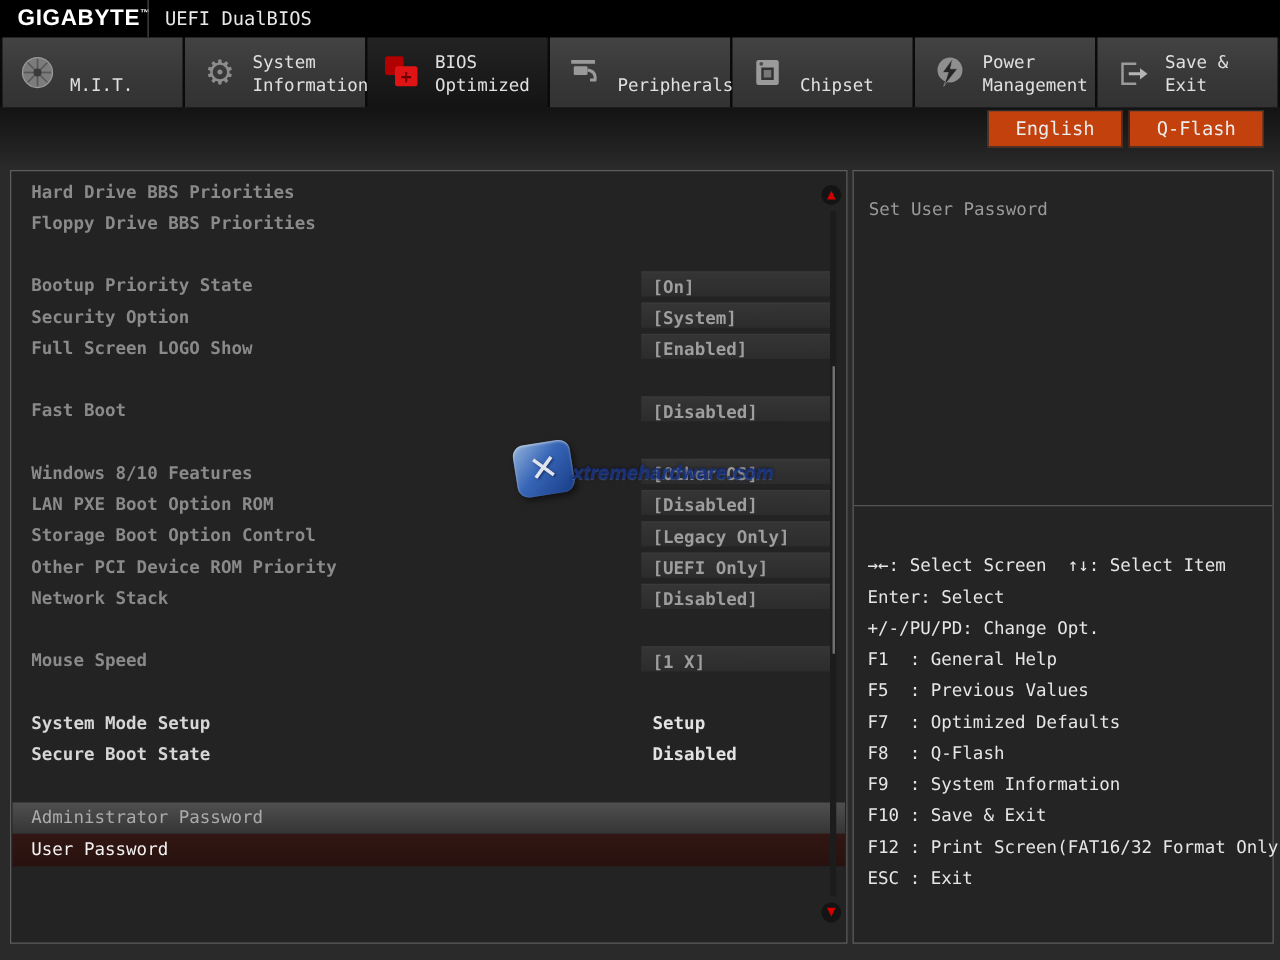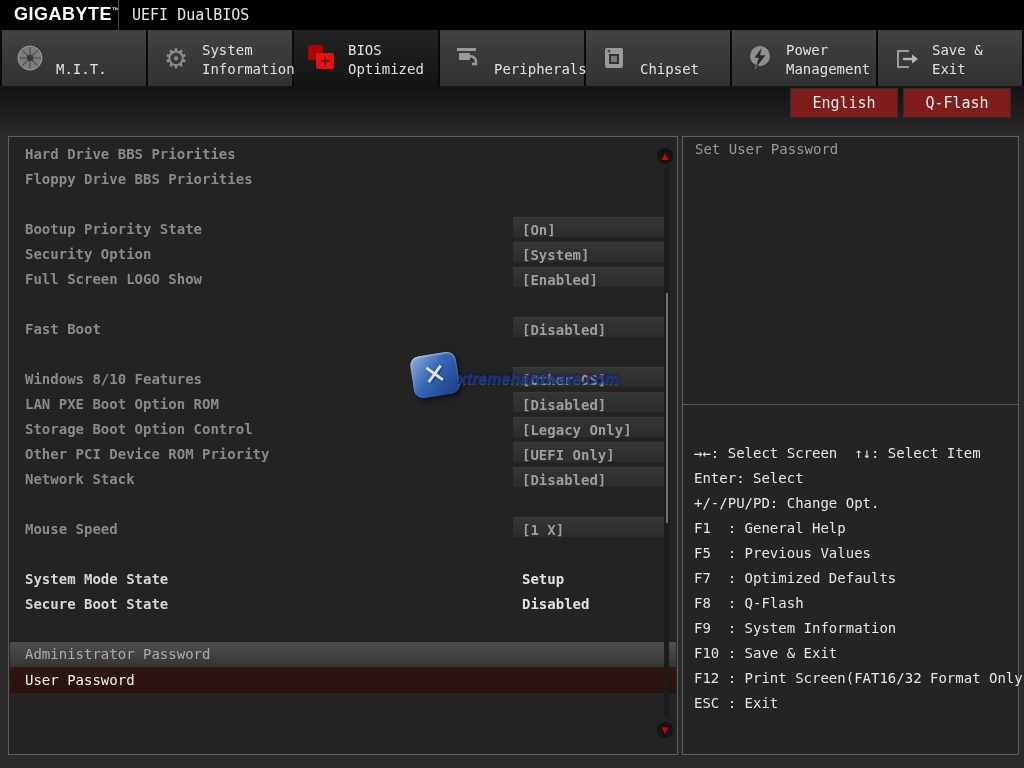--- a/index.html
+++ b/index.html
@@ -34,21 +34,21 @@
                       background:#b00000; border-radius:2px; }
   .bios-icon .front { position:absolute; left:9px; top:9px; width:18px; height:16px;
                       background:#e01414; border-radius:2px; text-align:center;
                       color:#700000; font-weight:bold; font-size:15px; line-height:16px; }
 
   
   .subband { position:absolute; left:0; top:86px; width:1024px; height:36px;
              background:linear-gradient(#131313,#232323); }
   .band-fade { position:absolute; left:0; top:122px; width:1024px; height:14px;
                background:linear-gradient(#232323,#2b2b2b); }
-  .pillbtn { position:absolute; top:88px; height:30px; background:#7f1d1d; border:1px solid #2e2e2e;
+  .pillbtn { position:absolute; top:88px; height:30px; background:#c2410c; border:1px solid #2e2e2e;
              color:#ececec; font-size:15px; text-align:center; line-height:28px; cursor:pointer;
              font-family:"DejaVu Sans Mono",monospace; }
   .btn-english { left:790px; width:108px; }
   .btn-qflash  { left:903px; width:108px; }
 
   
   .mainpanel { position:absolute; left:8px; top:136px; width:670px; height:619px;
                background:#232323; border:1px solid #5d5d5d; }
   .sidepanel { position:absolute; left:682px; top:136px; width:337px; height:619px;
                background:#242424; border:1px solid #5d5d5d; }
@@ -71,21 +71,21 @@
   .scrollarrow { position:absolute; left:648px; width:16px; height:16px; border-radius:50%;
                  background:#141414; color:#d40000; font-size:9px; text-align:center;
                  line-height:16px; cursor:pointer; font-family:"DejaVu Sans",sans-serif; }
   .arrow-up { top:11px; }
   .arrow-down { top:585px; }
   .scrolltrack { position:absolute; left:655px; top:32px; width:5px; height:548px; background:#1c1c1c; }
   .scrollthumb { position:absolute; left:657px; top:156px; width:2px; height:230px; background:#6e6e6e;
                  cursor:pointer; }
 
   
-  .helptext { position:absolute; left:12px; top:0; color:#9a9a9a; font-size:14px;
+  .helptext { position:absolute; left:12px; top:19px; color:#9a9a9a; font-size:14px;
               line-height:25px; }
   .keys-divider { position:absolute; left:0; top:267px; width:335px; height:1px; background:#555; }
   .keyline { position:absolute; left:11px; height:25px; line-height:25px; color:#e6e6e6;
              font-size:14px; white-space:pre; }
 
   
   .watermark { position:absolute; left:410px; top:352px; width:250px; height:52px; z-index:6;
                opacity:.92; pointer-events:none; }
   .wm-box { position:absolute; left:2px; top:2px; width:46px; height:42px; border-radius:9px;
             background:linear-gradient(135deg,#9cc0ea,#3a6cc4 45%,#173f8f);
@@ -235,21 +235,21 @@
     <div class="row" style="top:330px">
       <span class="lbl">Network Stack</span>
       <span class="valbox">[Disabled]</span>
     </div>
     <div class="row" style="top:380px">
       <span class="lbl">Mouse Speed</span>
       <span class="valbox">[1 X]</span>
     </div>
 
     <div class="row info" style="top:430px">
-      <span class="lbl">System Mode State</span>
+      <span class="lbl">System Mode Setup</span>
       <span class="valplain">Setup</span>
     </div>
     <div class="row info" style="top:455px">
       <span class="lbl">Secure Boot State</span>
       <span class="valplain">Disabled</span>
     </div>
 
     <div class="prow admin" style="top:505px">Administrator Password</div>
     <div class="prow selected" style="top:530px">User Password</div>
 

